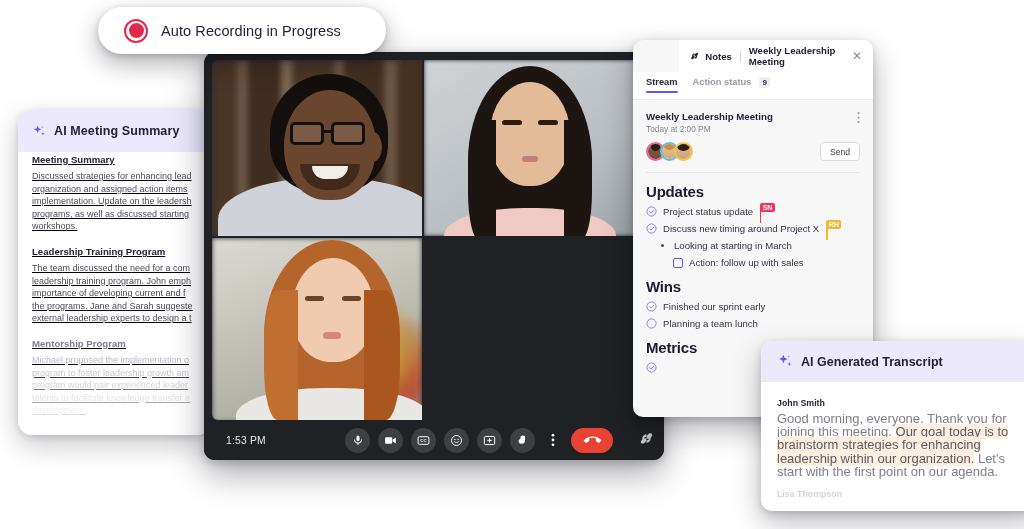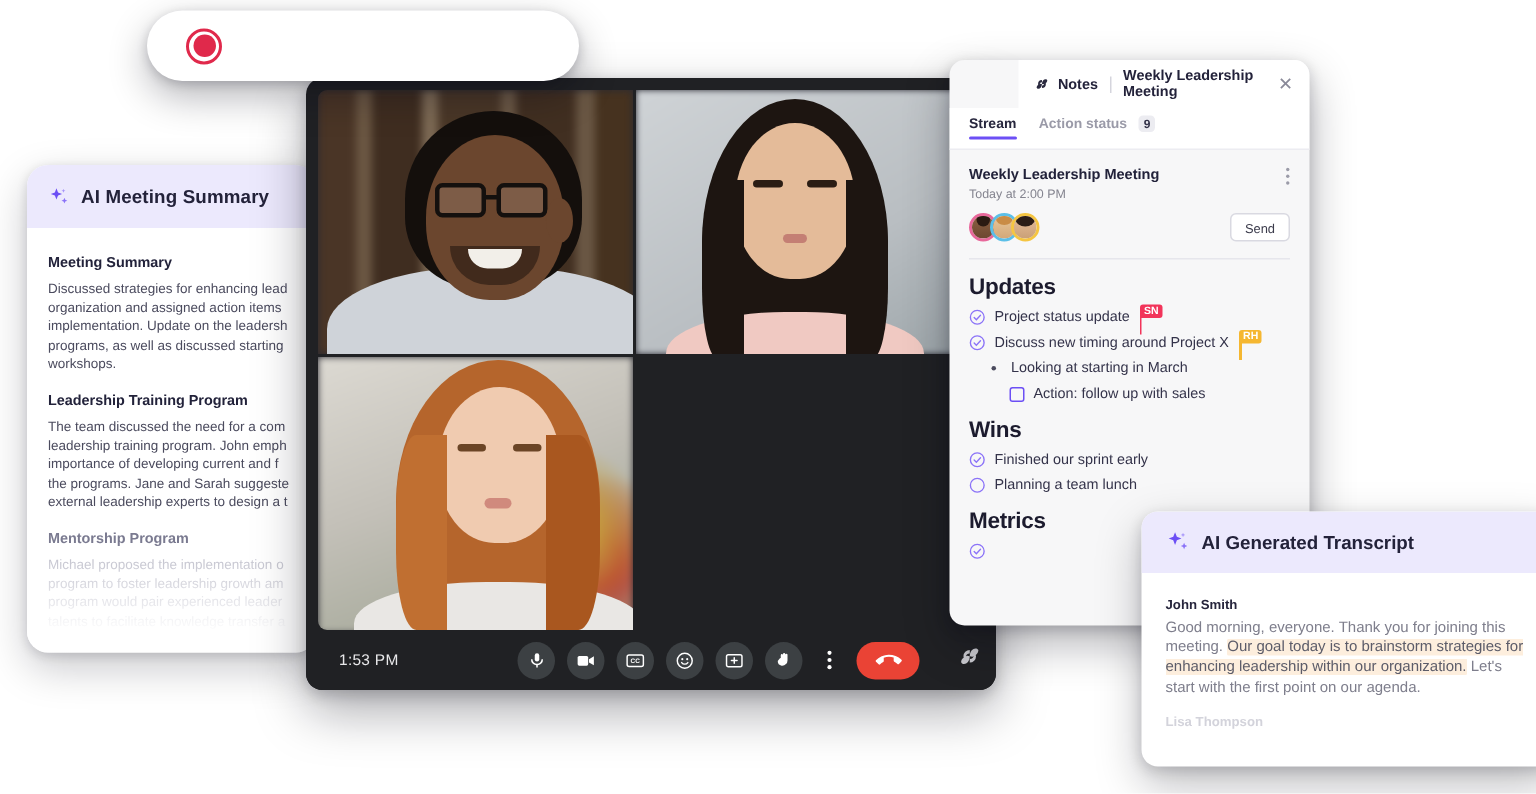--- a/index.html
+++ b/index.html
@@ -21,21 +21,21 @@
   }
   .summary-head {
     background: #ece9fd; height: 42px;
     display: flex; align-items: center; gap: 7px;
     padding: 0 14px;
   }
   .summary-head .ttl {
     font-size: 12.5px; font-weight: 700; color: #23223a; letter-spacing: .1px;
   }
   .sparkle { width: 15px; height: 15px; display: block; }
-  .summary-body { padding: 18px 14px 0 14px; position: relative; height: 288px; }
+  .summary-body { padding: 2px 14px 0 14px; position: relative; height: 288px; text-decoration: underline; }
   .sec-h { font-size: 9.6px; font-weight: 700; color: #22223a; margin-bottom: 5px; }
   .sec-p { font-size: 9px; line-height: 12.6px; color: #4b4b5e; margin-bottom: 13px;
            white-space: nowrap; }
   .sec-h.f1 { color: #7a7a90; }
   .sec-p.f1 { color: #b9b9c6; }
   .fade-mask {
     position: absolute; left: 0; right: 0; bottom: 0; height: 78px;
     background: linear-gradient(to bottom, rgba(255,255,255,0), #ffffff 78%);
     pointer-events: none;
   }
@@ -178,21 +178,21 @@
     box-shadow: 0 12px 30px rgba(8,8,20,.26), 0 3px 9px rgba(8,8,20,.16);
     overflow: hidden; z-index: 6;
   }
   .tr-head {
     height: 41px; background: #ece9fd; display: flex; align-items: center;
     gap: 7px; padding: 0 16px;
   }
   .tr-head .ttl { font-size: 12.5px; font-weight: 700; color: #23223a; }
   .tr-body { padding: 16px 16px 0 16px; }
   .spk-name { font-size: 8.8px; font-weight: 700; color: #26253c; margin-bottom: 4px; }
-  .spk-text { font-size: 10px; line-height: 13.2px; color: #7e7e8c; }
+  .spk-text { font-size: 13px; line-height: 13.2px; color: #7e7e8c; }
   .hl { background: #fdeedd; color: #5c5c69; border-radius: 1px; }
   .spk-name.faded { color: #d3d3db; margin-top: 11px; }
 
   
   .recbadge {
     position: absolute; left: 98px; top: 7px; width: 288px; height: 47px;
     background: #ffffff; border-radius: 24px;
     box-shadow: 0 10px 26px rgba(8,8,20,.3), 0 2px 7px rgba(8,8,20,.18);
     display: flex; align-items: center; gap: 13px; padding: 0 26px;
     z-index: 8;
@@ -494,15 +494,16 @@
       <div>
         <div class="spk-name faded">Lisa Thompson</div>
       </div>
     </div>
   </div>
 
   <div class="recbadge">
     <span class="recdot">
         <i></i>
       </span>
+    <span class="rectxt">Auto Recording in Progress</span>
   </div>
 
 </div>
 
 </body></html>

